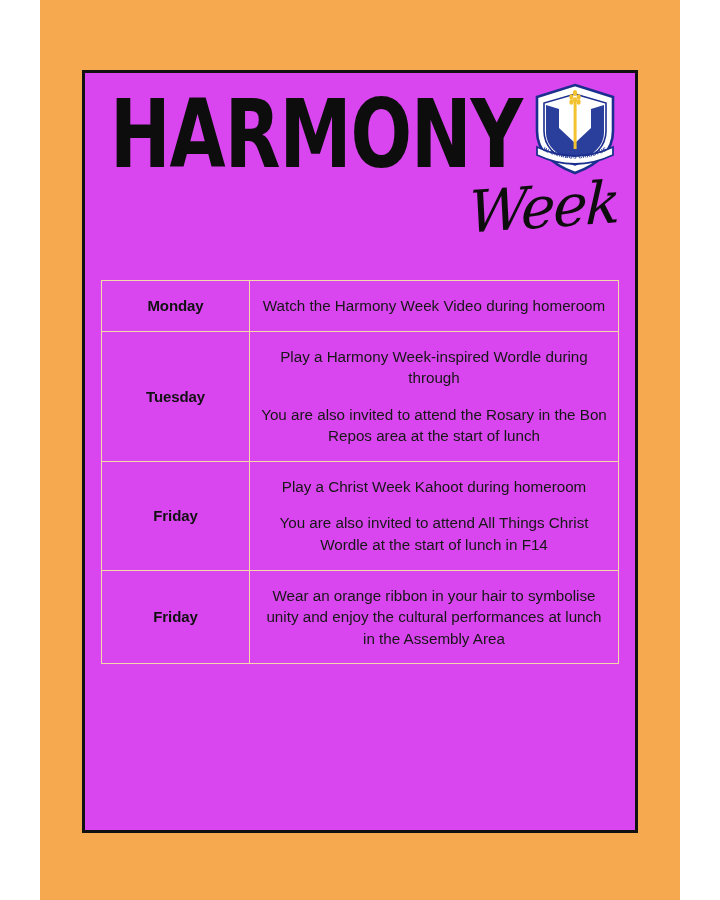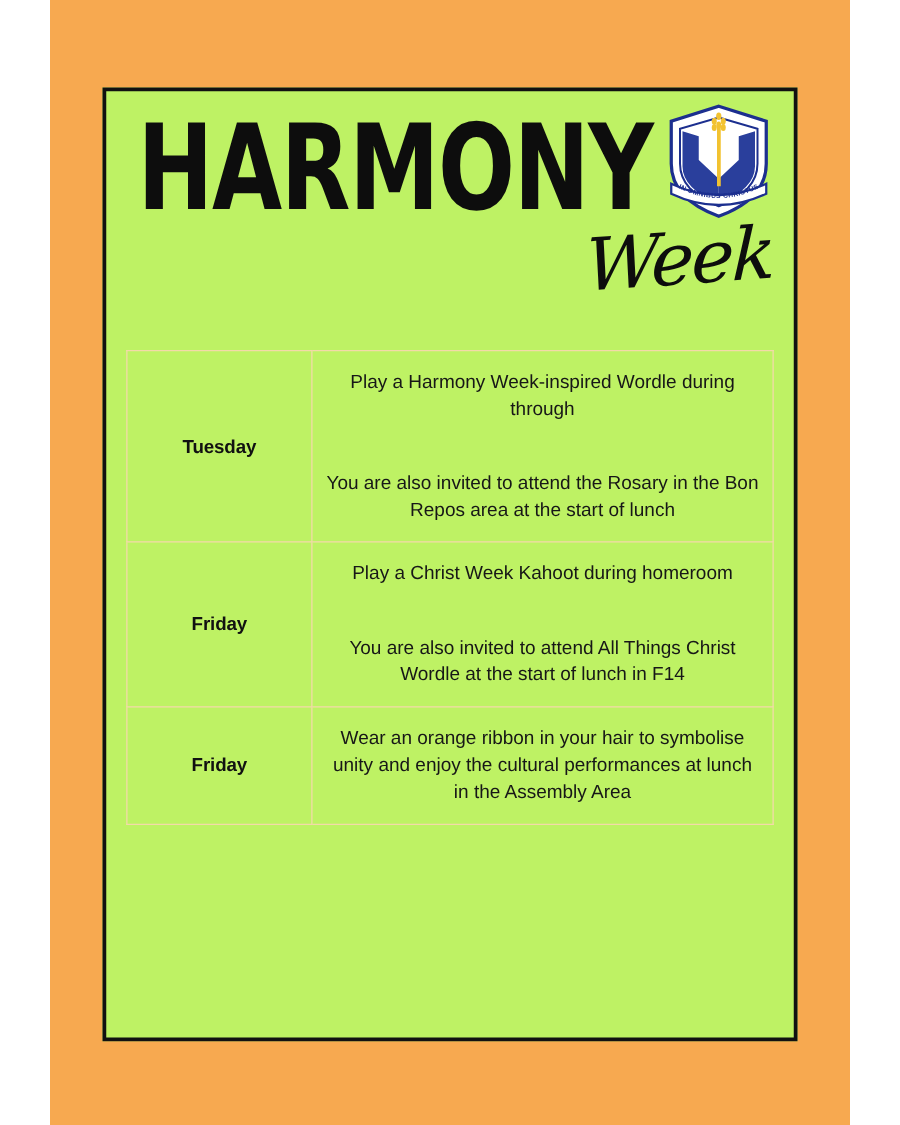--- a/index.html
+++ b/index.html
@@ -24,21 +24,21 @@
     background: #f7a950;
   }
 
   
   #poster-card {
     position: absolute;
     left: 82px;
     top: 70px;
     width: 556px;
     height: 763px;
-    background: #bef264;
+    background: #d946ef;
     border: 3px solid #111111;
     box-sizing: border-box;
   }
 
   
   #header {
     position: relative;
     height: 200px;
   }
 
@@ -129,21 +129,21 @@
     line-height: 1.42;
     color: #171717;
     padding: 16px 16px;
   }
 
   td.activity-cell p {
     margin: 0;
   }
 
   td.activity-cell p + p {
-    margin-top: 38px;
+    margin-top: 15px;
   }
 
   
   .crest-motto-text {
     font-size: 5.4px;
     fill: #1c2f8f;
     font-family: "Liberation Sans", sans-serif;
     letter-spacing: 0.3px;
     font-weight: 700;
   }
@@ -190,20 +190,26 @@
         </text>
       </svg>
     </div>
 
     <div id="poster-subtitle">Week</div>
   </div>
 
   <table id="schedule-table">
     <tbody id="schedule-body">
         <tr>
+          <td class="day-cell">Monday</td>
+          <td class="activity-cell">
+            <p>Watch the Harmony Week Video during homeroom</p>
+          </td>
+        </tr>
+        <tr>
           <td class="day-cell">Tuesday</td>
           <td class="activity-cell">
             <p>Play a Harmony Week-inspired Wordle during through</p>
             <p>You are also invited to attend the Rosary in the Bon Repos area at the start of lunch</p>
           </td>
         </tr>
         <tr>
           <td class="day-cell">Friday</td>
           <td class="activity-cell">
             <p>Play a Christ Week Kahoot during homeroom</p>

